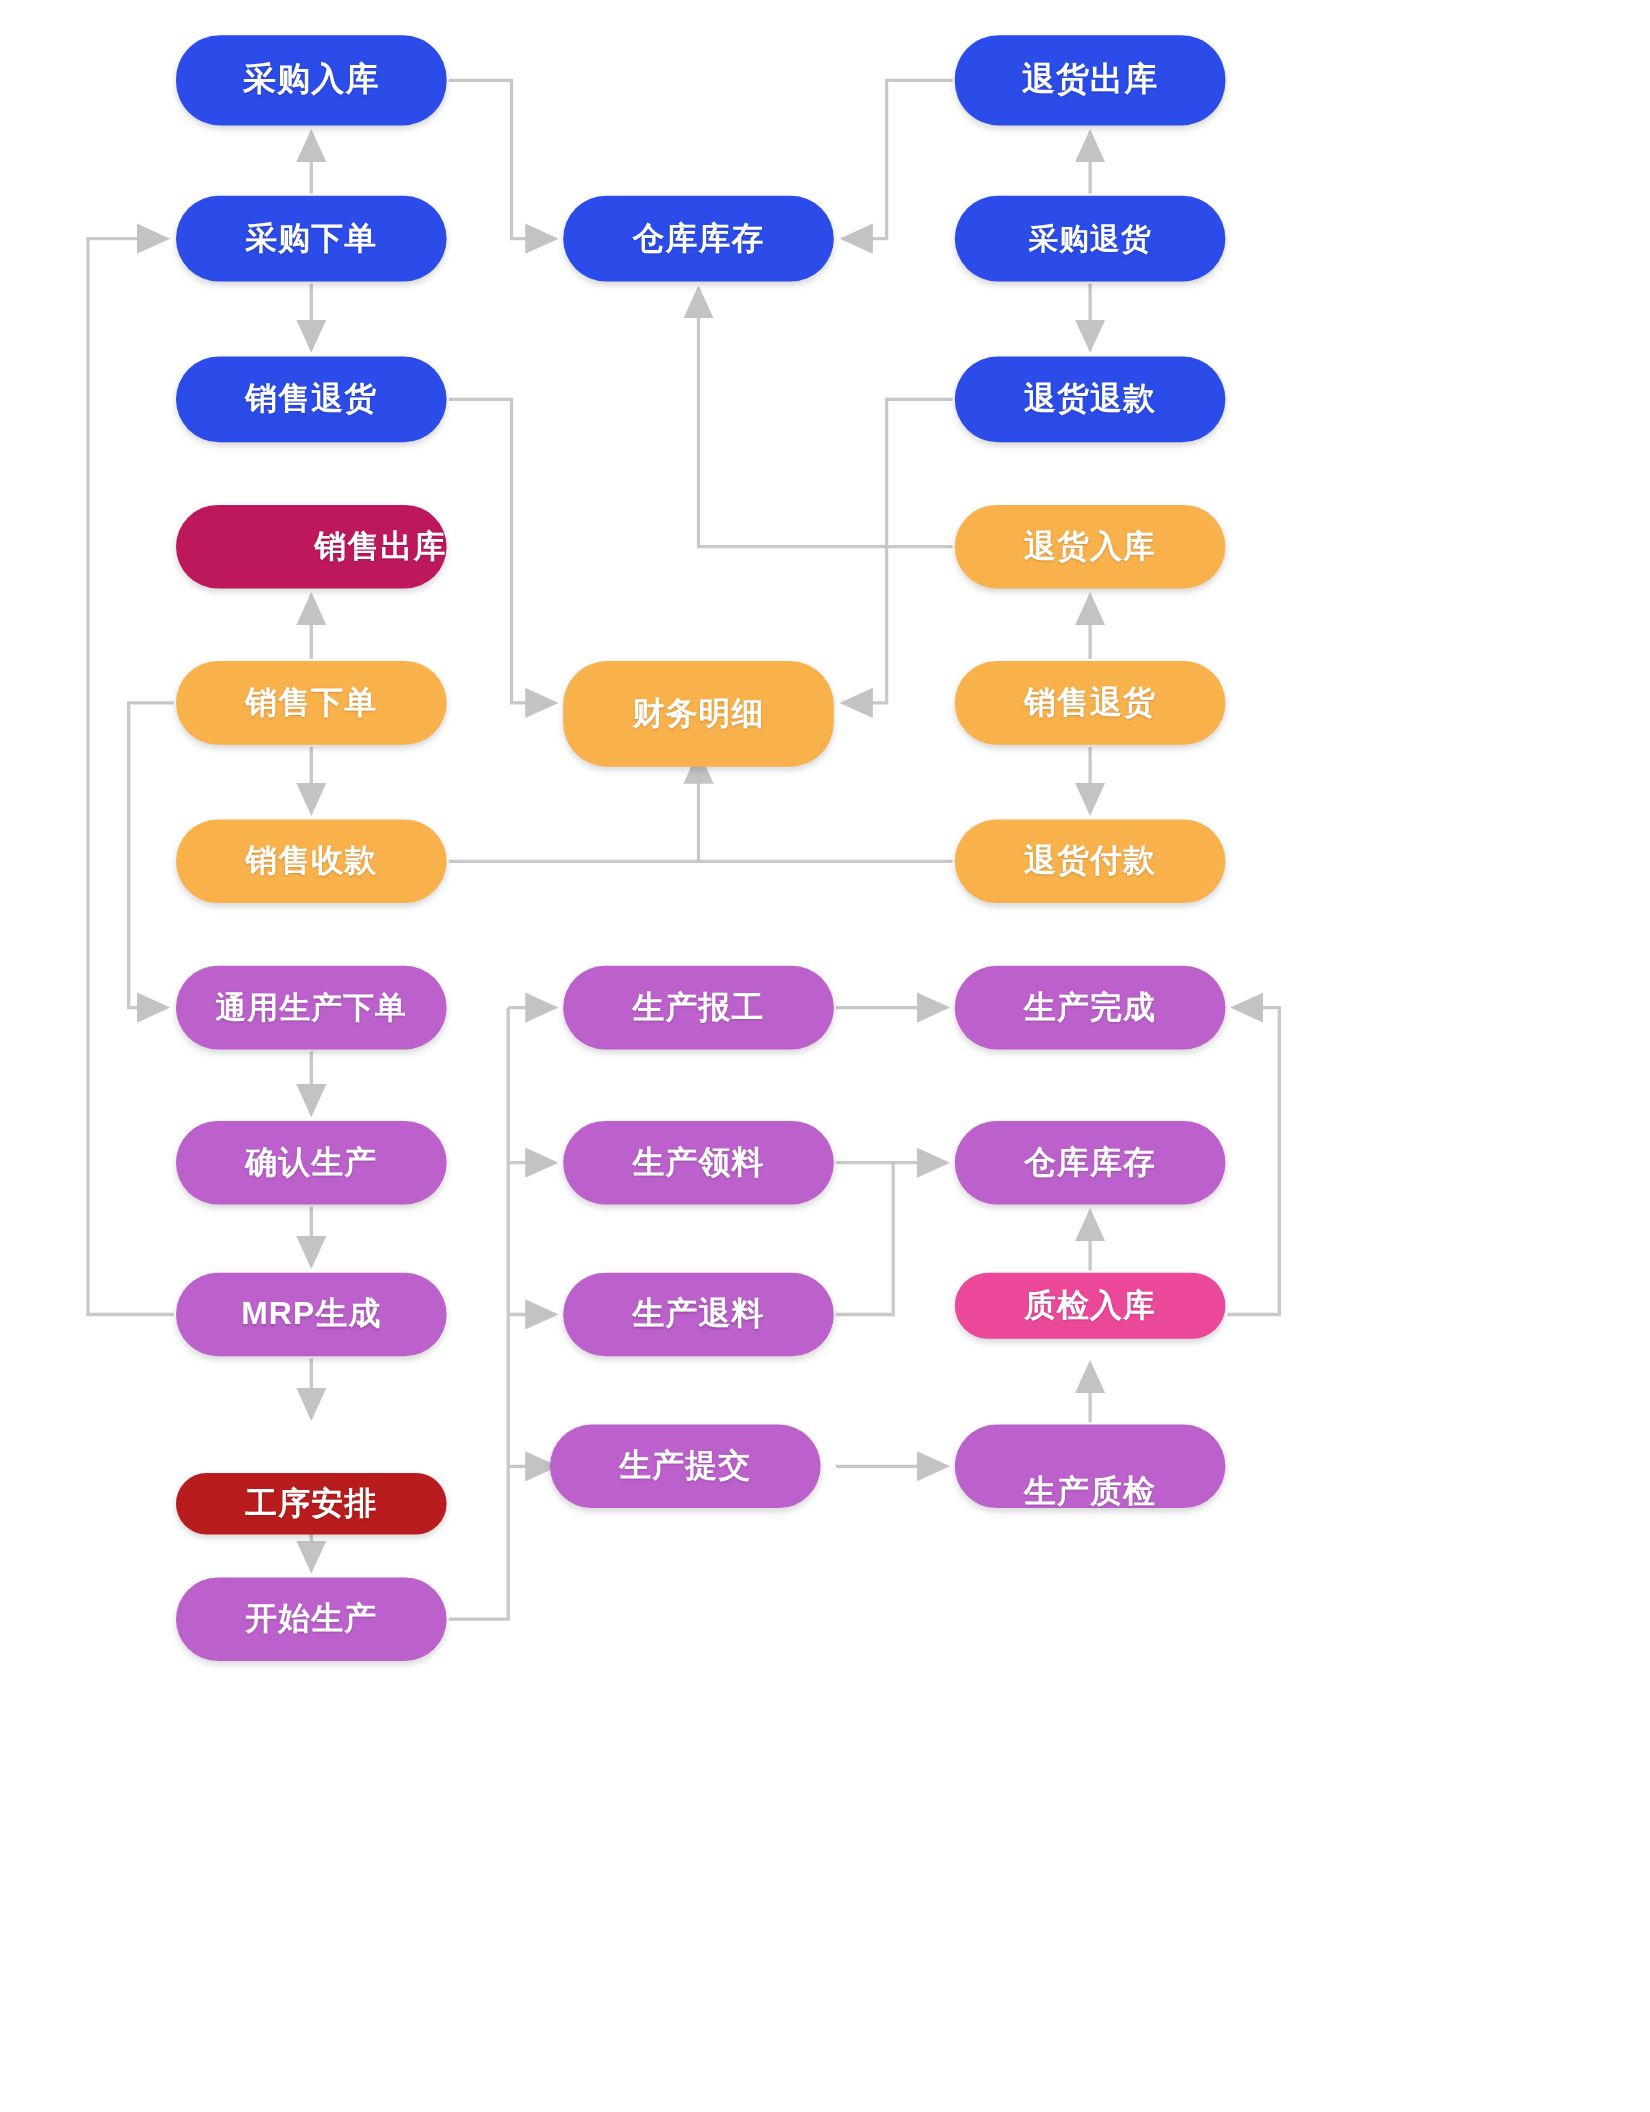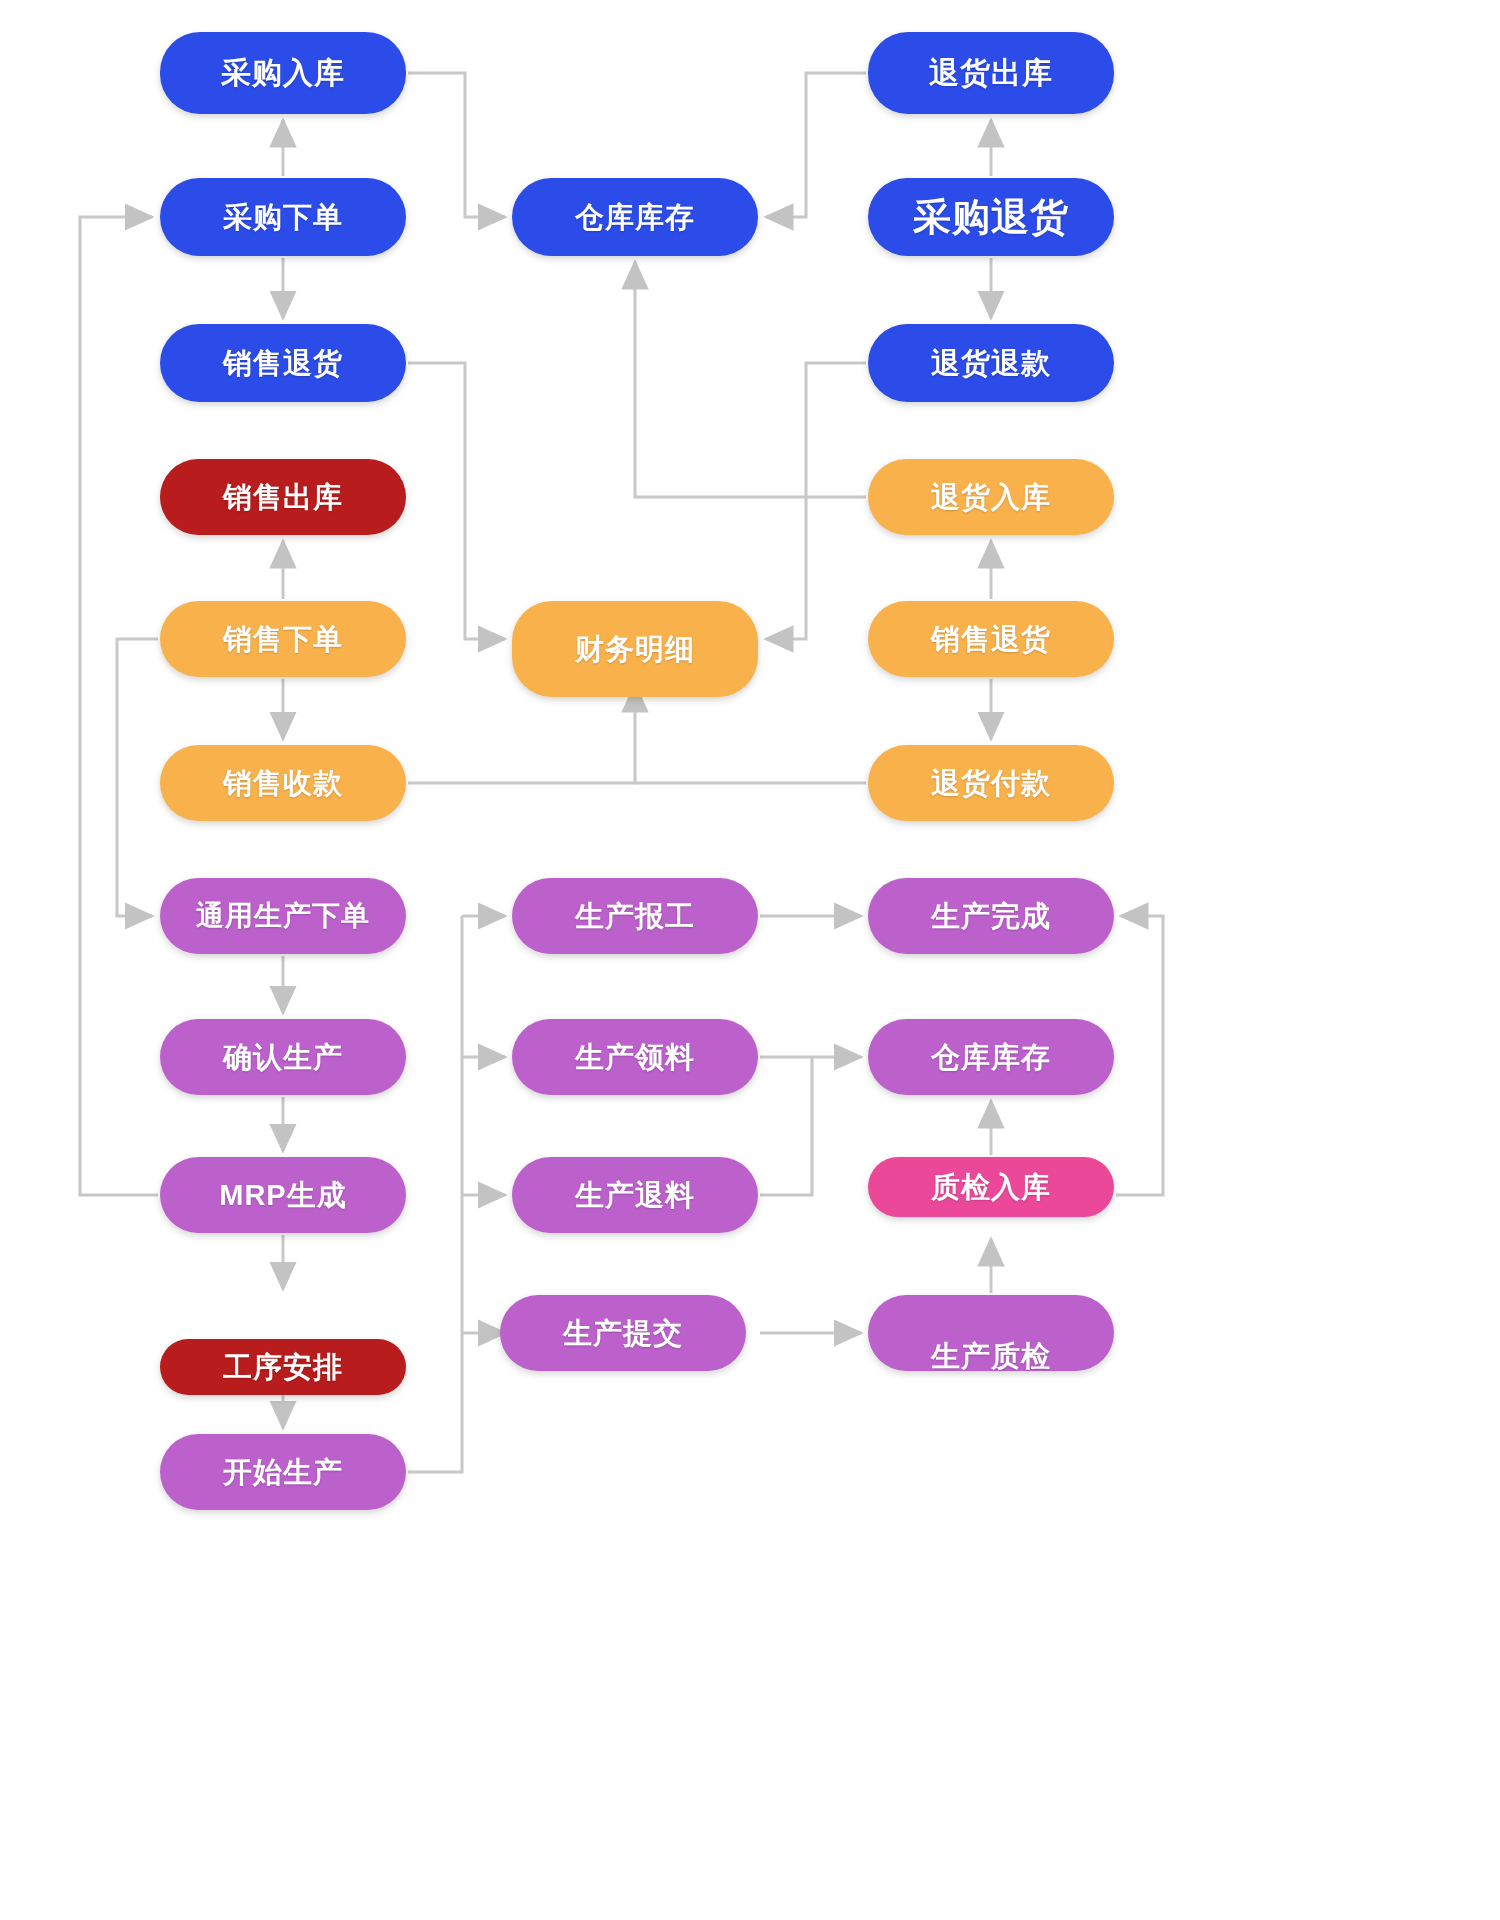--- a/index.html
+++ b/index.html
@@ -112,29 +112,29 @@
       <div class="node" style="left: 868px; top: 32px; width: 246px; height: 82px; background: rgb(43, 76, 232);">
         <span class="lbl" style="font-size: 30px;">退货出库</span>
       </div>
       <div class="node" style="left: 160px; top: 178px; width: 246px; height: 78px; background: rgb(43, 76, 232);">
         <span class="lbl" style="font-size: 29px;">采购下单</span>
       </div>
       <div class="node" style="left: 512px; top: 178px; width: 246px; height: 78px; background: rgb(43, 76, 232);">
         <span class="lbl" style="font-size: 29px;">仓库库存</span>
       </div>
       <div class="node" style="left: 868px; top: 178px; width: 246px; height: 78px; background: rgb(43, 76, 232);">
-        <span class="lbl" style="font-size: 38px;">采购退货</span>
+        <span class="lbl" style="font-size: 27px;">采购退货</span>
       </div>
       <div class="node" style="left: 160px; top: 324px; width: 246px; height: 78px; background: rgb(43, 76, 232);">
         <span class="lbl" style="font-size: 29px;">销售退货</span>
       </div>
       <div class="node" style="left: 868px; top: 324px; width: 246px; height: 78px; background: rgb(43, 76, 232);">
         <span class="lbl" style="font-size: 29px;">退货退款</span>
       </div>
-      <div class="node" style="left: 160px; top: 459px; width: 246px; height: 76px; background: #b91c1c;">
+      <div class="node" style="left: 160px; top: 459px; width: 246px; height: 76px; background: #be185d; justify-content: flex-end;">
         <span class="lbl" style="font-size: 29px;">销售出库</span>
       </div>
       <div class="node" style="left: 868px; top: 459px; width: 246px; height: 76px; background: rgb(249, 177, 75);">
         <span class="lbl" style="font-size: 29px;">退货入库</span>
       </div>
       <div class="node" style="left: 160px; top: 601px; width: 246px; height: 76px; background: rgb(249, 177, 75);">
         <span class="lbl" style="font-size: 29px;">销售下单</span>
       </div>
       <div class="node" style="left: 512px; top: 601px; width: 246px; height: 96px; background: rgb(249, 177, 75);">
         <span class="lbl" style="font-size: 29px;">财务明细</span>

